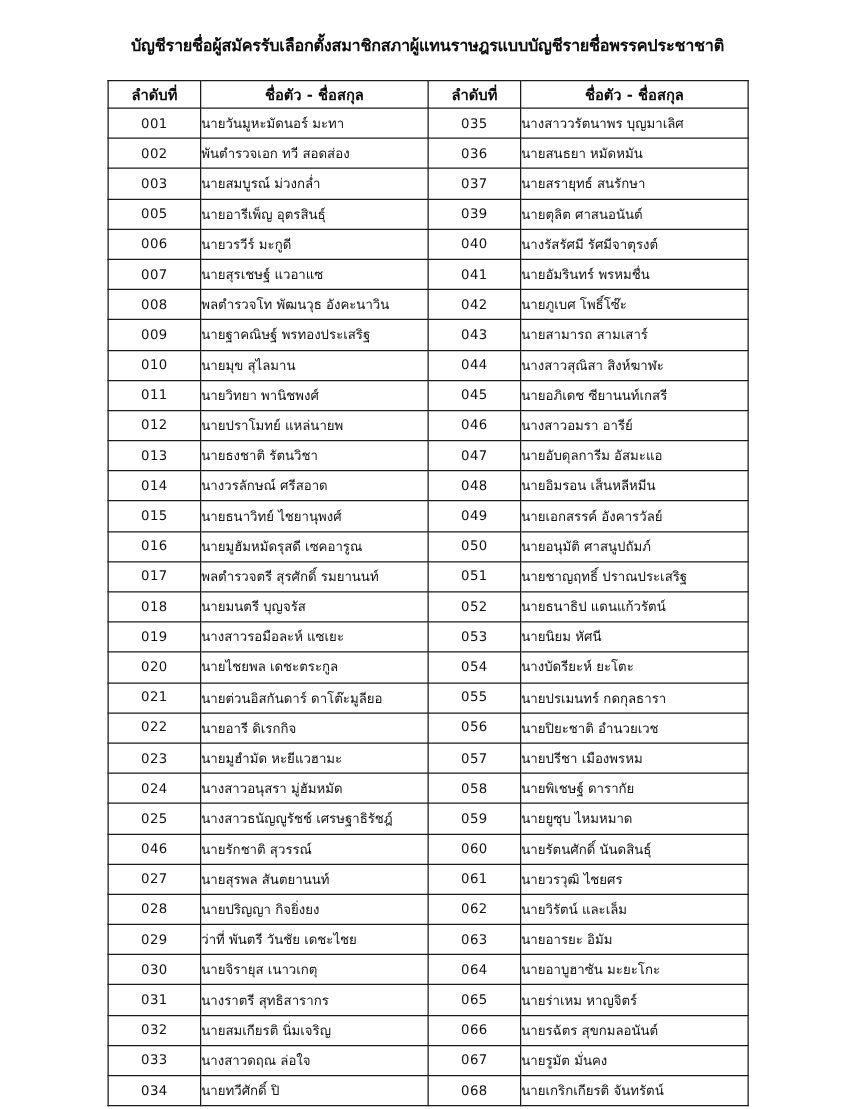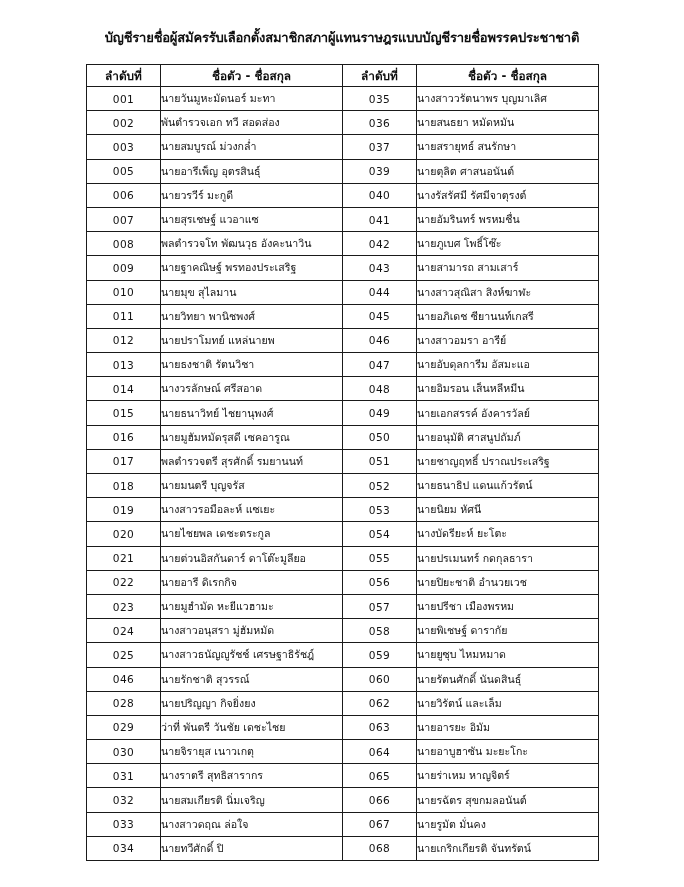--- a/index.html
+++ b/index.html
@@ -250,20 +250,26 @@
             <td class="cell-num">059</td>
             <td class="cell-name">นายยูซุบ  ไหมหมาด</td>
           </tr>
           <tr>
             <td class="cell-num">046</td>
             <td class="cell-name">นายรักชาติ  สุวรรณ์</td>
             <td class="cell-num">060</td>
             <td class="cell-name">นายรัตนศักดิ์  นันดสินธุ์</td>
           </tr>
           <tr>
+            <td class="cell-num">027</td>
+            <td class="cell-name">นายสุรพล  สันตยานนท์</td>
+            <td class="cell-num">061</td>
+            <td class="cell-name">นายวรวุฒิ  ไชยศร</td>
+          </tr>
+          <tr>
             <td class="cell-num">028</td>
             <td class="cell-name">นายปริญญา  กิจยิ่งยง</td>
             <td class="cell-num">062</td>
             <td class="cell-name">นายวิรัตน์   และเล็ม</td>
           </tr>
           <tr>
             <td class="cell-num">029</td>
             <td class="cell-name">ว่าที่ พันตรี วันชัย  เดชะไชย</td>
             <td class="cell-num">063</td>
             <td class="cell-name">นายอารยะ  อิมัม</td>

